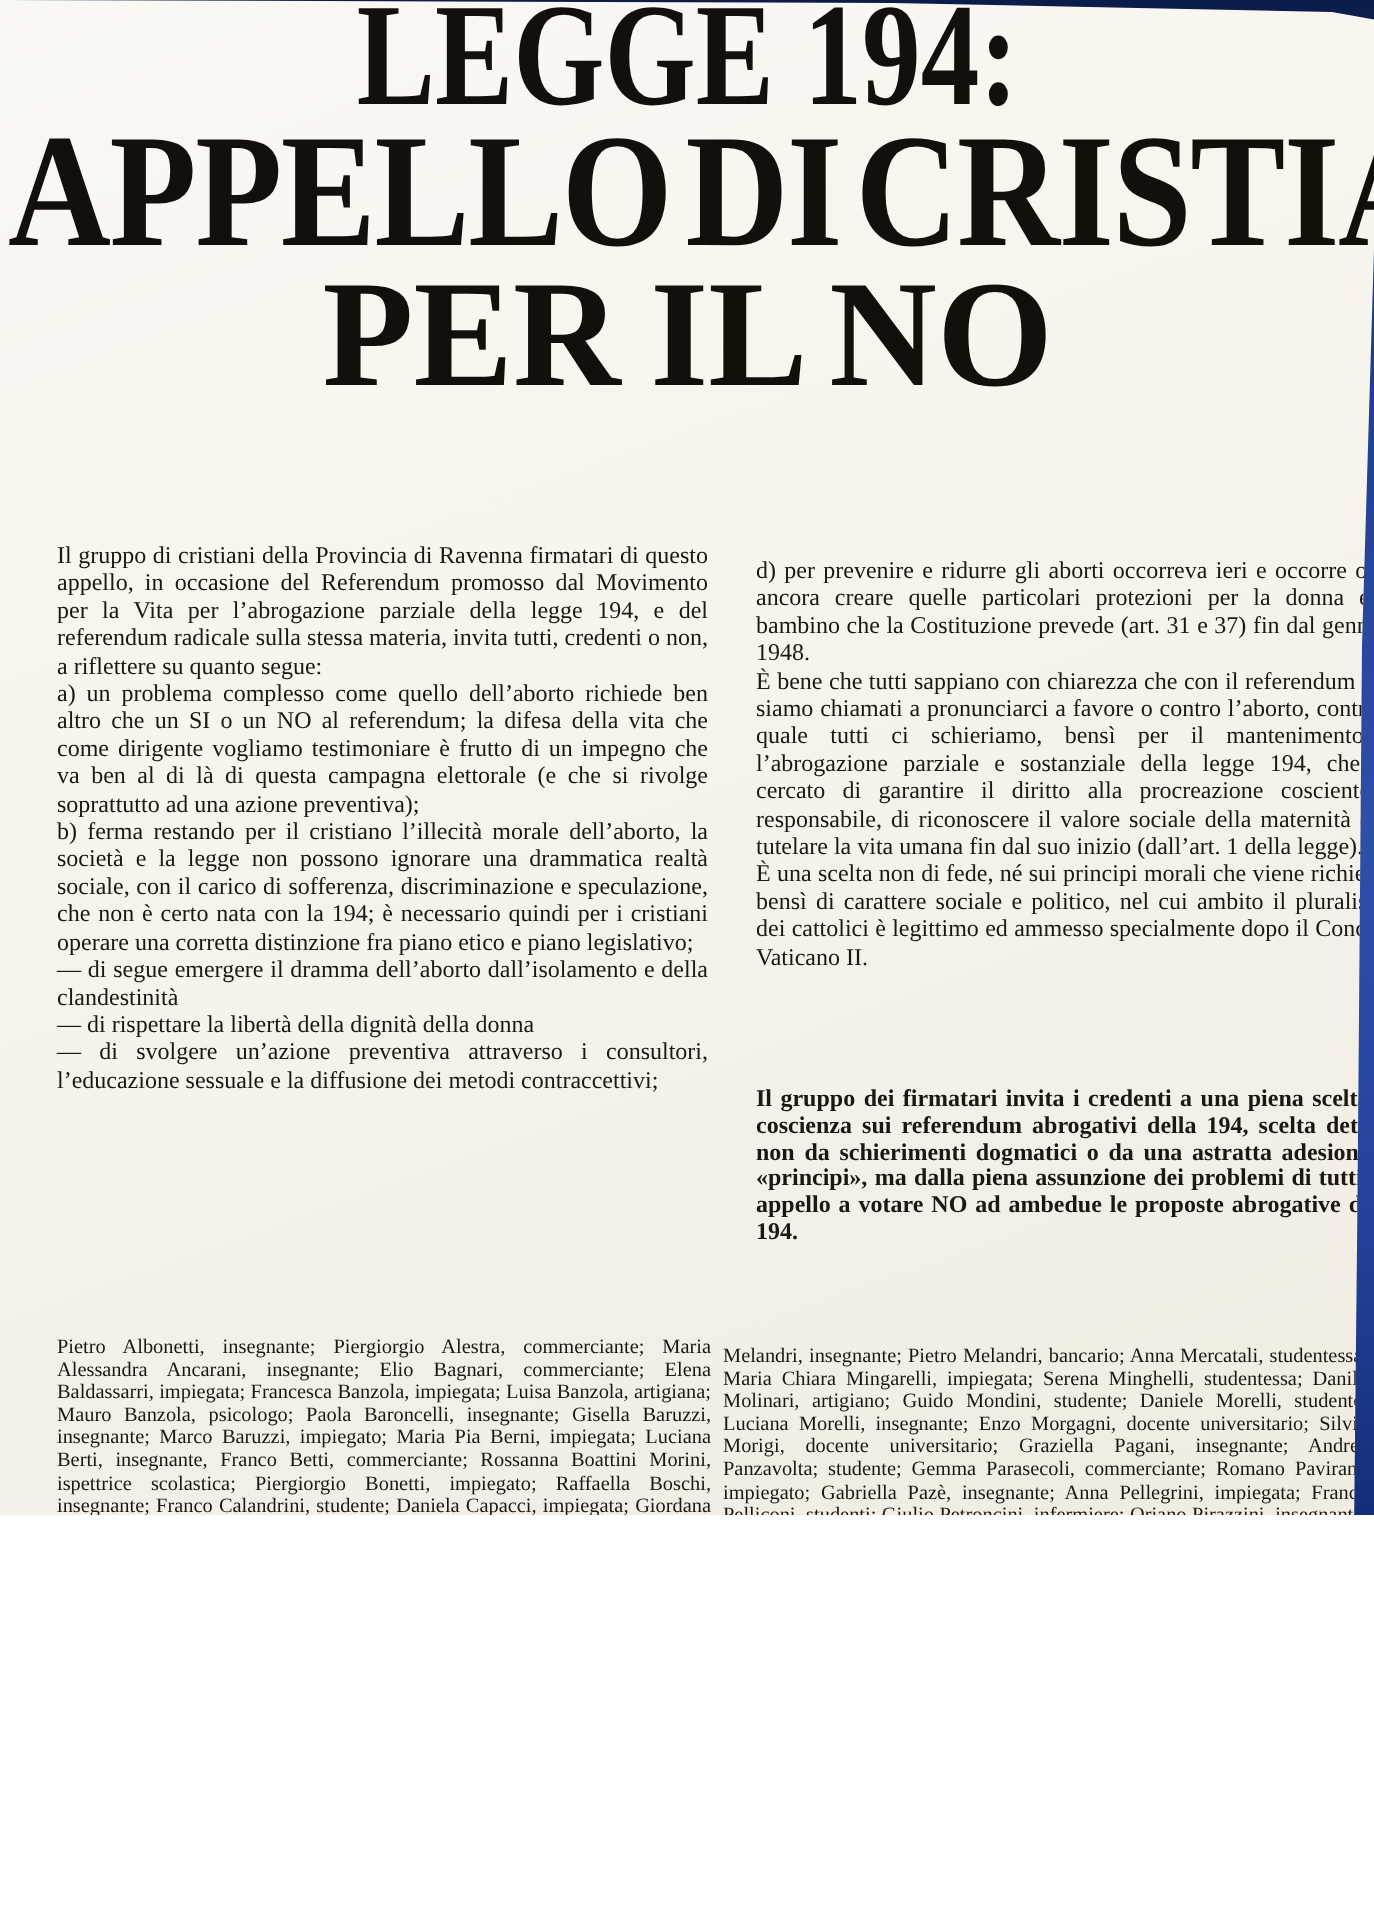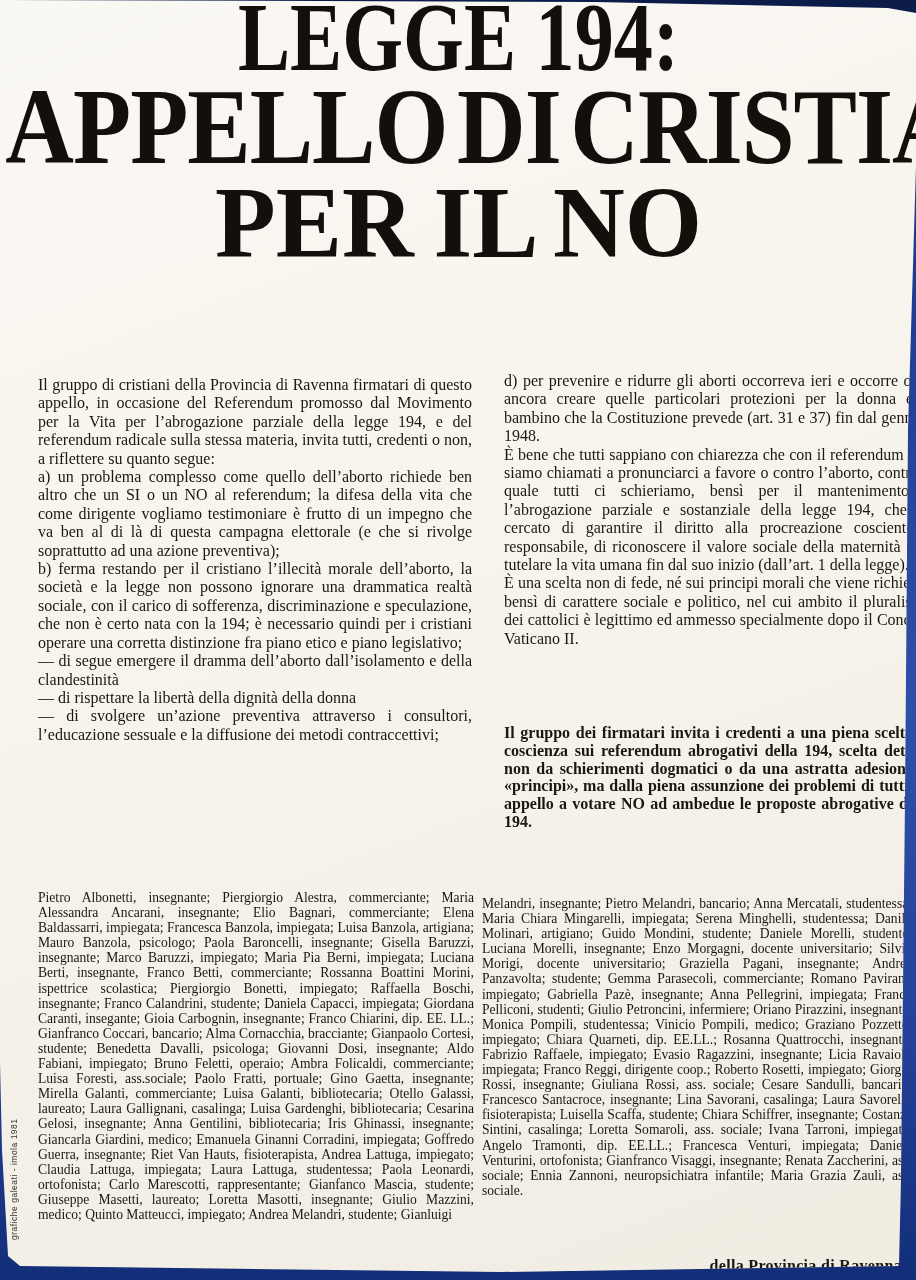--- a/index.html
+++ b/index.html
@@ -1,17 +1,17 @@
 <!DOCTYPE html>
 <html lang="it"><head>
 <meta charset="utf-8">
 <style>
   html,body { margin:0; padding:0; }
   .screen {
-    position:relative; width:916px; height:1280px; overflow:hidden;
+    position:relative; width:916px; height:1010px; overflow:hidden;
     background:linear-gradient(180deg,#0b1c49 0%,#1d3a8c 18%,#2e4fa8 55%,#25429b 80%,#132e78 100%);
     font-family:"Liberation Serif","DejaVu Serif",serif;
   }
   .paper {
     position:absolute; inset:0;
     background:linear-gradient(160deg,#faf8f3 0%,#f7f4ed 45%,#f0ece2 100%);
     clip-path:polygon(0px 0px,595px 2px,888px 8px,916px 13px,916px 166px,
       908px 430px,905px 800px,901px 1180px,899px 1266px,500px 1272px,
       20px 1266px,8px 1256px,2px 1150px,0px 1062px);
     color:#1c1710;
@@ -22,21 +22,21 @@
   .t-line .cond { display:inline-block; transform-origin:50% 54%; }
   .t1 { font-size:92px; }
   .t1 .cond { transform:scale(0.85,1.06); }
   .t2 { height:92px; line-height:92px; font-size:96px; }
   .t2 .cond { transform:scale(0.99,1.12); word-spacing:-0.14em; letter-spacing:-0.01em; }
   .t3 { margin-top:4px; font-size:92px; }
   .t3 .cond { transform:scale(1.08,1.10); word-spacing:-0.05em; }
   
   .col { position:absolute; font-size:16px; line-height:18.4px; text-align:justify; }
   .col p { margin:0; }
-  .col-left  { left:38px;  top:376px; width:434px; }
+  .col-left  { left:38px;  top:362px; width:434px; }
   .col-right { left:504px; top:372px; width:428px; }
   .appeal { margin-top:76px !important; font-weight:700; line-height:17.8px; }
   
   .sig { position:absolute; font-size:13.6px; line-height:15.1px; text-align:justify; }
   .sig-left  { left:38px;  top:890px; width:436px; }
   .sig-right { left:482px; top:896px; width:430px; }
   
   .attribution {
     position:absolute; right:14px; top:1224px;
     font-size:16px; font-weight:700; letter-spacing:.02em;margin-top:33px;

